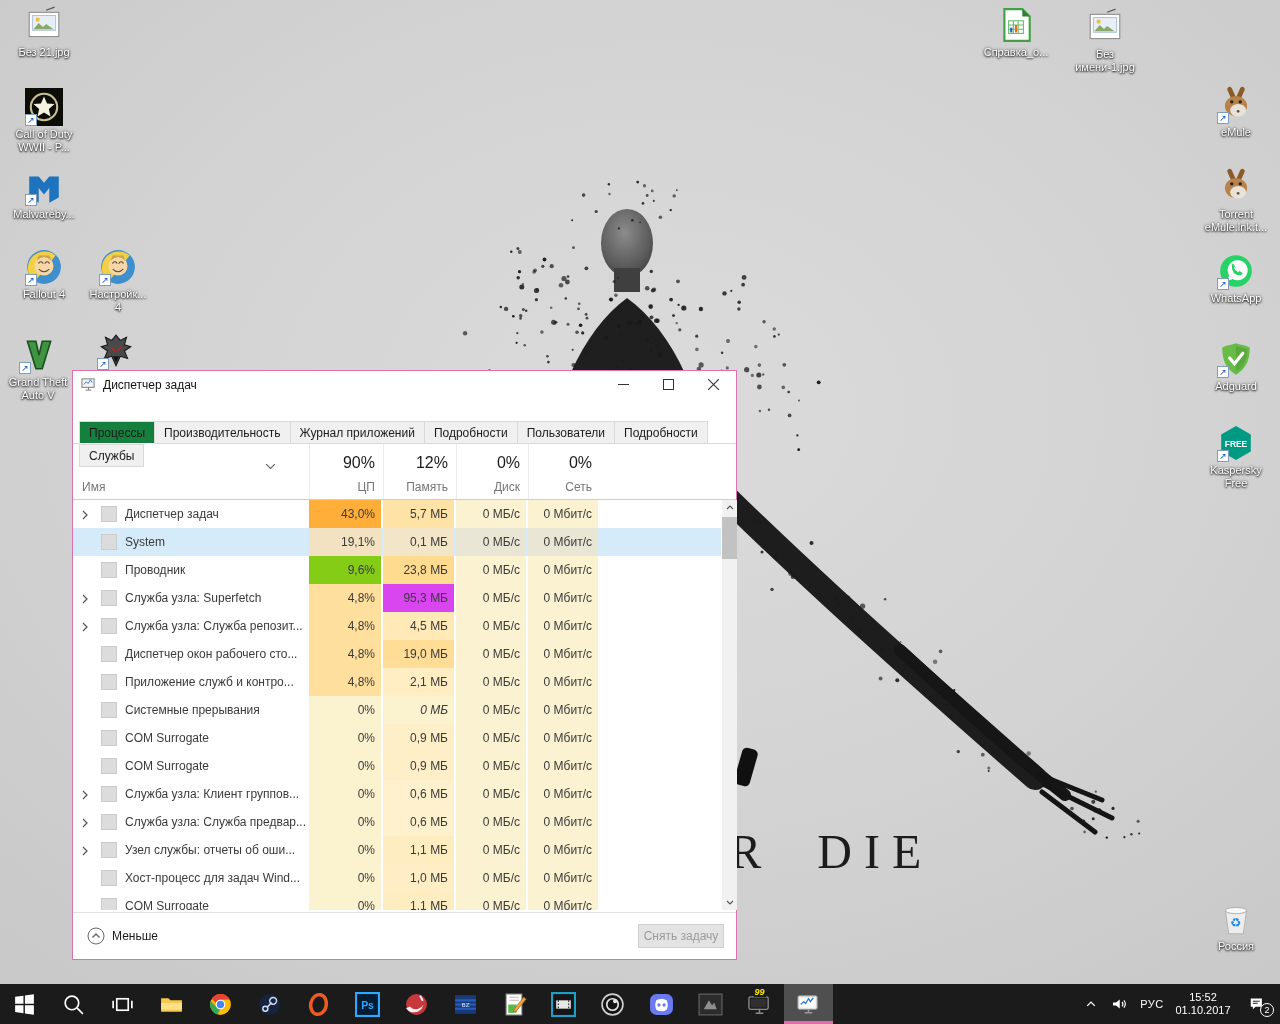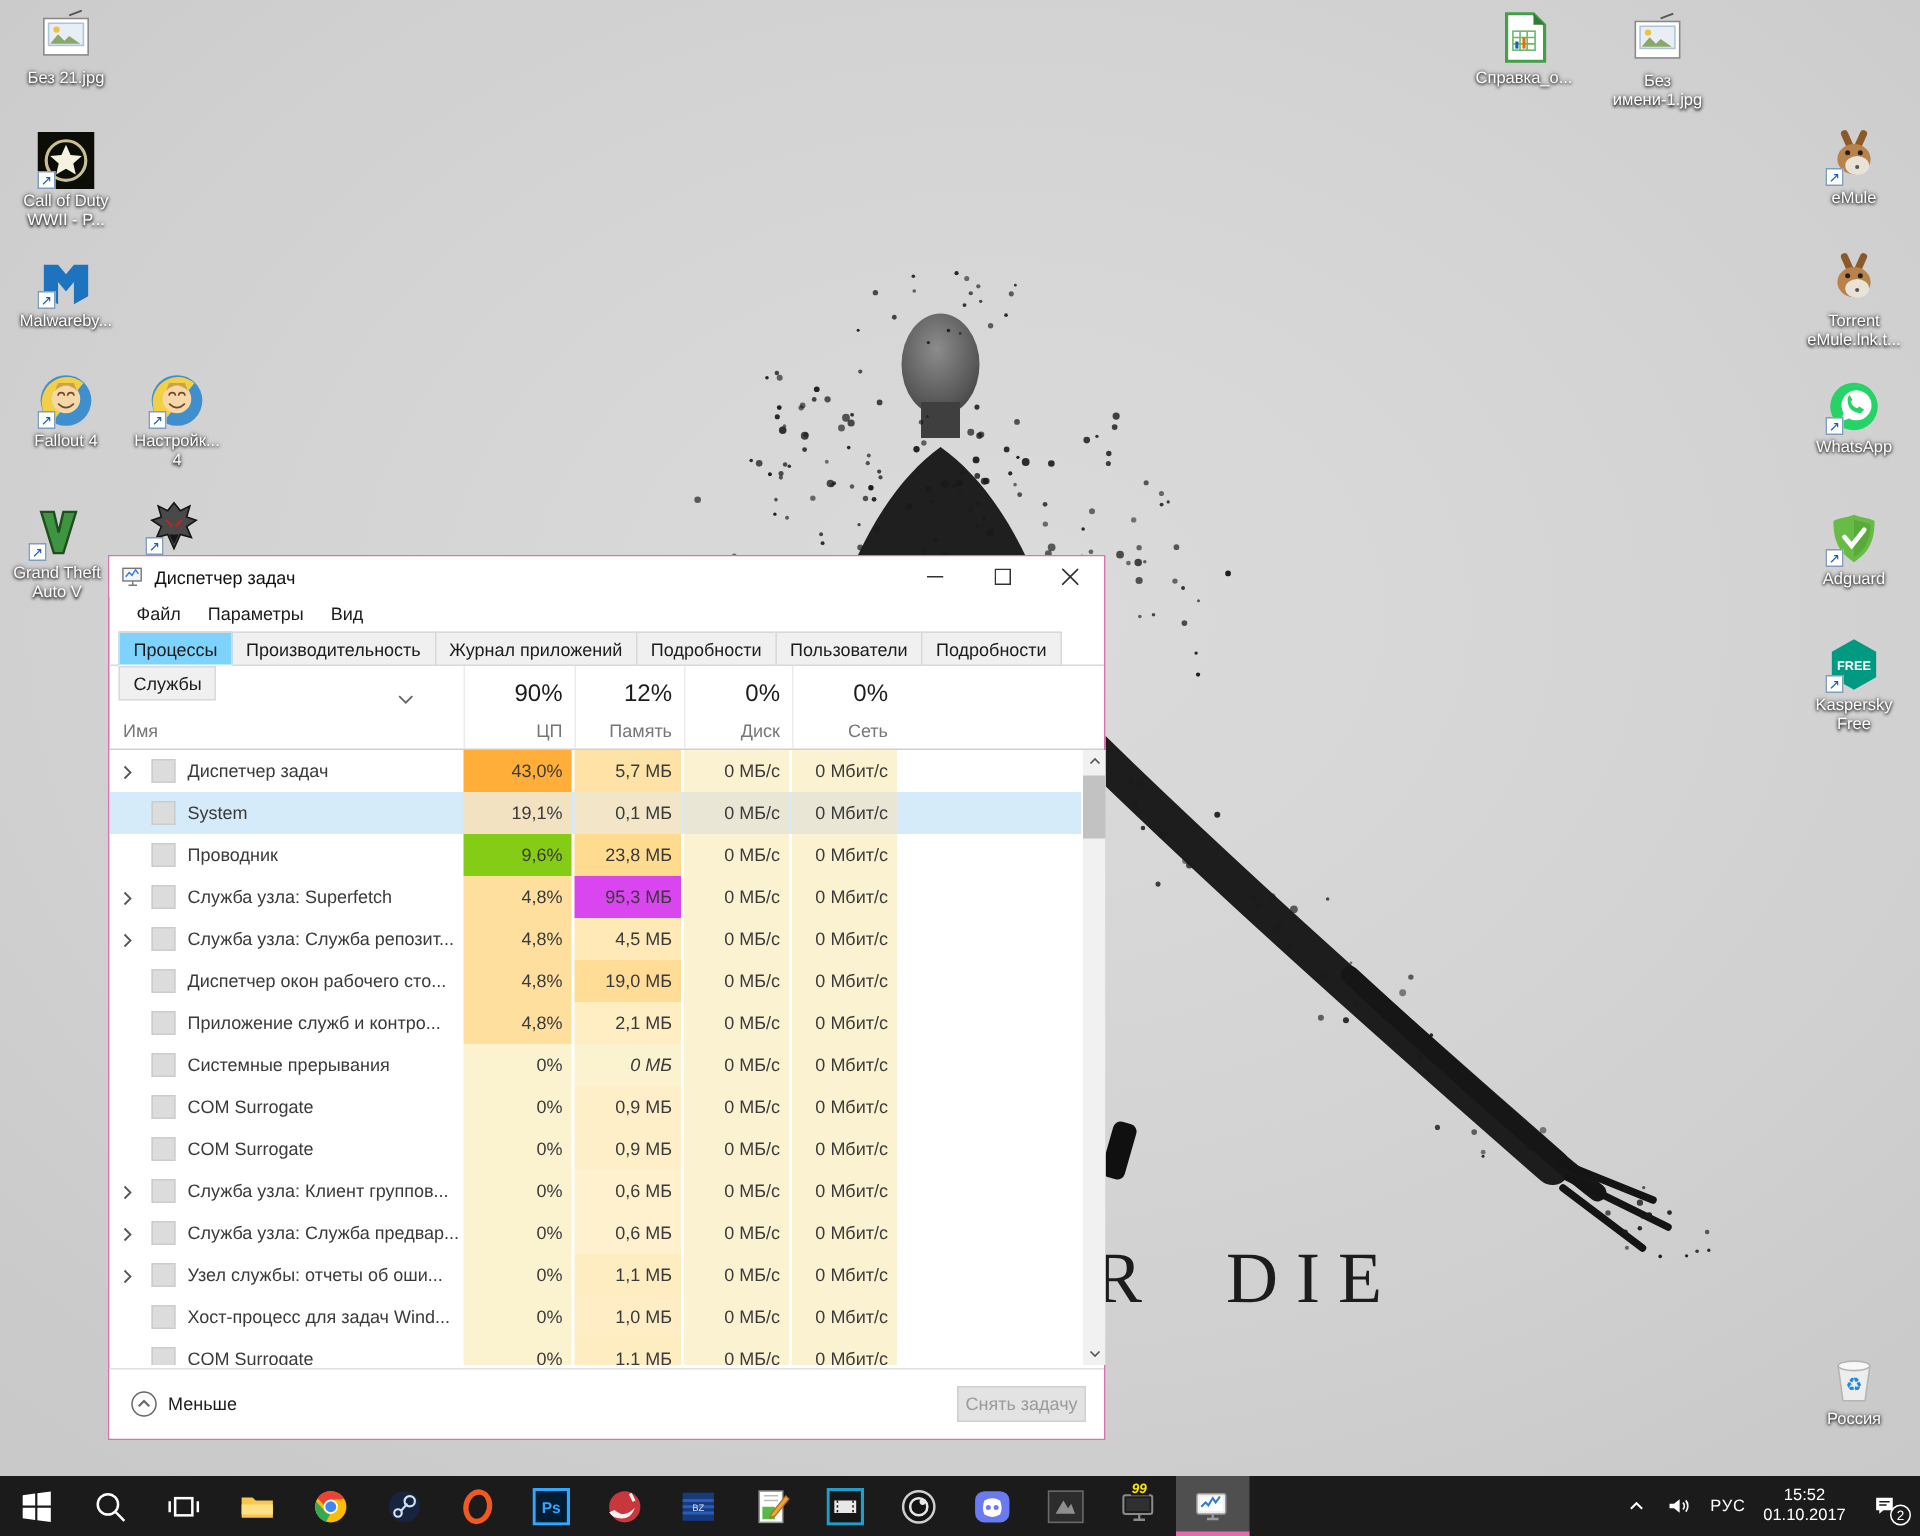--- a/index.html
+++ b/index.html
@@ -23,21 +23,21 @@
   .tm-titlebar { position:absolute; left:0; top:0; right:0; height:27px; background:#fff; }
   .tm-appicon { position:absolute; left:8px; top:6px; width:15px; height:15px; }
   .tm-title { position:absolute; left:30px; top:7px; font-size:12px; color:#111; }
   .tm-controls { position:absolute; right:0; top:0; height:27px; display:flex; }
   .tmc { width:45px; height:27px; display:flex; align-items:center; justify-content:center; color:#333; }
   .tm-menubar { position:absolute; left:0; top:27px; right:0; height:23px; padding-left:9px; }
   .tm-menu-item { display:inline-block; padding:4px 9px 0 9px; font-size:12px; color:#1b1b1b; }
   .tm-tabs { position:absolute; left:0; top:50px; right:0; height:23px; border-bottom:1px solid #d9d9d9; padding-left:6px; }
   .tab { display:inline-block; height:23px; padding:4px 9px 0 9px; font-size:12px; color:#1b1b1b;
     background:#f0f0f0; border:1px solid #d9d9d9; margin-right:-1px; position:relative; }
-  .tab.active { background:#7dd3fc; border-bottom:1px solid #fff; z-index:2; }
+  .tab.active { background:#15803d; border-bottom:1px solid #fff; z-index:2; }
   .tm-header { position:absolute; left:0; top:73px; right:0; height:56px; border-bottom:1px solid #cfcfcf; }
   .h-name { position:absolute; left:9px; bottom:5px; color:#767676; }
   .sort-ind { position:absolute; left:192px; top:15px; width:11px; height:7px; }
   .h-col { position:absolute; top:0; bottom:0; border-left:1px solid #ebebeb; text-align:right; }
   .h-pct { font-size:16px; color:#1b1b1b; margin-top:10px; padding-right:6px; }
   .h-lbl { position:absolute; right:6px; bottom:5px; font-size:12px; color:#767676; }
   .tm-list { position:absolute; left:0; top:129px; width:648px; height:410px; overflow:hidden; }
   .p-row { position:relative; height:28px; background:#fff; }
   .p-row.sel { background:#d6ebf9; }
   .p-chev { position:absolute; left:8px; top:9px; width:8px; height:10px; }
@@ -489,21 +489,20 @@
             </svg>
           </div>
         <div class="tmc">
             <svg width="11" height="11" viewBox="0 0 11 11">
               <path d="M0 0 L11 11 M11 0 L0 11" stroke="#333" stroke-width="1.1"></path>
             </svg>
           </div>
       </div>
     </div>
 
-    <div class="tm-menubar" id="tm-menu"><div class="tm-menu-item">Файл</div><div class="tm-menu-item">Параметры</div><div class="tm-menu-item">Вид</div></div>
     <div class="tm-tabs" id="tm-tabs"><div class="tab active">Процессы</div><div class="tab">Производительность</div><div class="tab">Журнал приложений</div><div class="tab">Подробности</div><div class="tab">Пользователи</div><div class="tab">Подробности</div><div class="tab">Службы</div></div>
 
     <div class="tm-header">
       <span class="h-name">Имя</span>
       <span class="sort-ind">
         <svg viewBox="0 0 10 6">
             <path d="M1 1 l4 4 4-4" fill="none" stroke="#666" stroke-width="1.1"></path>
           </svg>
       </span>
       <div class="h-col" style="left:236px;width:72px;">

